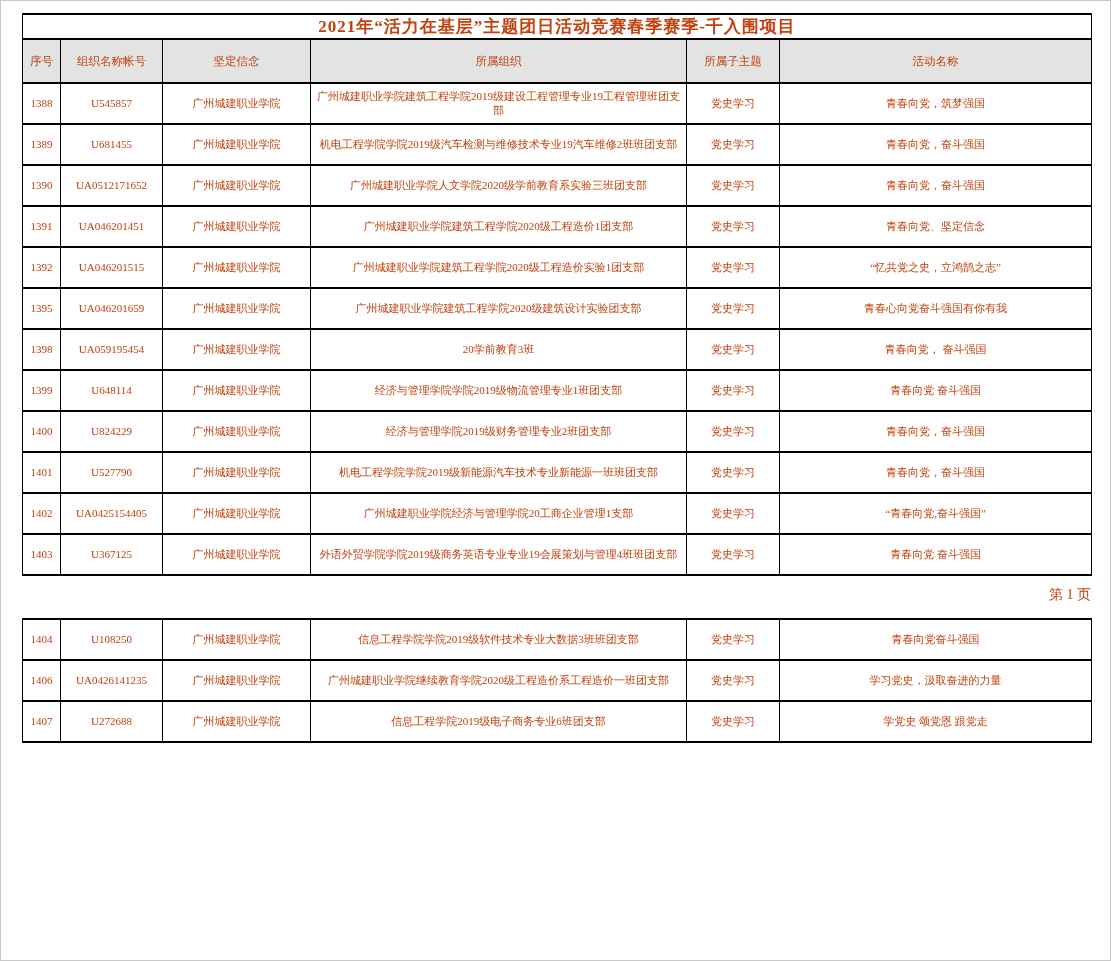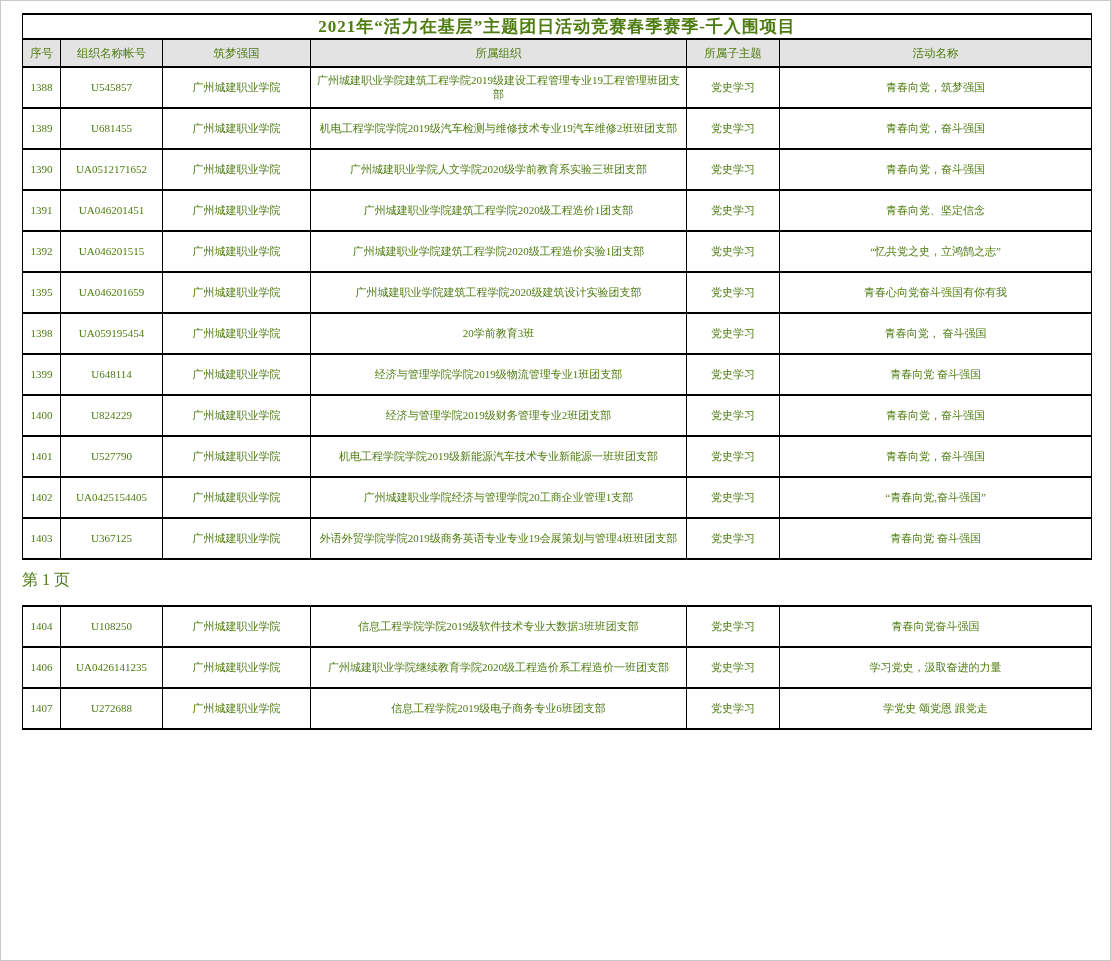--- a/index.html
+++ b/index.html
@@ -3,21 +3,21 @@
 <meta charset="utf-8">
 <style>
   * { margin:0; padding:0; box-sizing:border-box; }
   html,body { background:#888; }
   .page {
     position:relative;
     width:1111px; height:961px;
     background:#ffffff;
     border:1px solid #c8c8c8;
     font-family:"Liberation Serif","DejaVu Serif",serif;
-    color:#4d7c0f;
+    color:#c2410c;
     overflow:hidden;
   }
   .sheet { position:absolute; left:21px; top:12px; width:1069px; }
   table {
     width:1069px;
     border-collapse:collapse;
     table-layout:fixed;
   }
   th, td {
     border:1px solid #000;
@@ -32,31 +32,31 @@
   }
   th.doc-title {
     height:22px;
     font-size:17px;
     font-weight:bold;
     letter-spacing:1px;
     padding:1px 0;
     background:#ffffff;
   }
   thead tr.col-head th {
-    height:28px;
+    height:44px;
     background:#e3e3e3;
     font-weight:normal;
     font-size:11.5px;
     margin-top:46px;
   }
   tbody td { height:41px; background:#ffffff; }
   .page-footer {
     width:1069px;
-    text-align:left;
-    font-size:16px;
+    text-align:right;
+    font-size:14px;
     margin:10px 0 14px 0;
   }
   
   col.c-serial { width:38px; }
   col.c-account { width:102px; }
   col.c-school { width:148px; }
   col.c-org { width:376px; }
   col.c-theme { width:93px; }
   col.c-activity { width:312px; }
 </style>
@@ -75,21 +75,21 @@
           <col class="c-theme">
           <col class="c-activity">
       </colgroup>
       <thead>
         <tr>
           <th class="doc-title" colspan="6">2021年“活力在基层”主题团日活动竞赛春季赛季-千入围项目</th>
         </tr>
         <tr class="col-head">
           <th style="background: rgb(227, 227, 227);">序号</th>
           <th style="background: rgb(227, 227, 227);">组织名称帐号</th>
-          <th style="background: rgb(227, 227, 227);">筑梦强国</th>
+          <th style="background: rgb(227, 227, 227);">坚定信念</th>
           <th style="background: rgb(227, 227, 227);">所属组织</th>
           <th style="background: rgb(227, 227, 227);">所属子主题</th>
           <th style="background: rgb(227, 227, 227);">活动名称</th>
         </tr>
       </thead>
       <tbody id="tbody-page1">
           <tr>
             <td>1388</td>
             <td>U545857</td>
             <td>广州城建职业学院</td>

